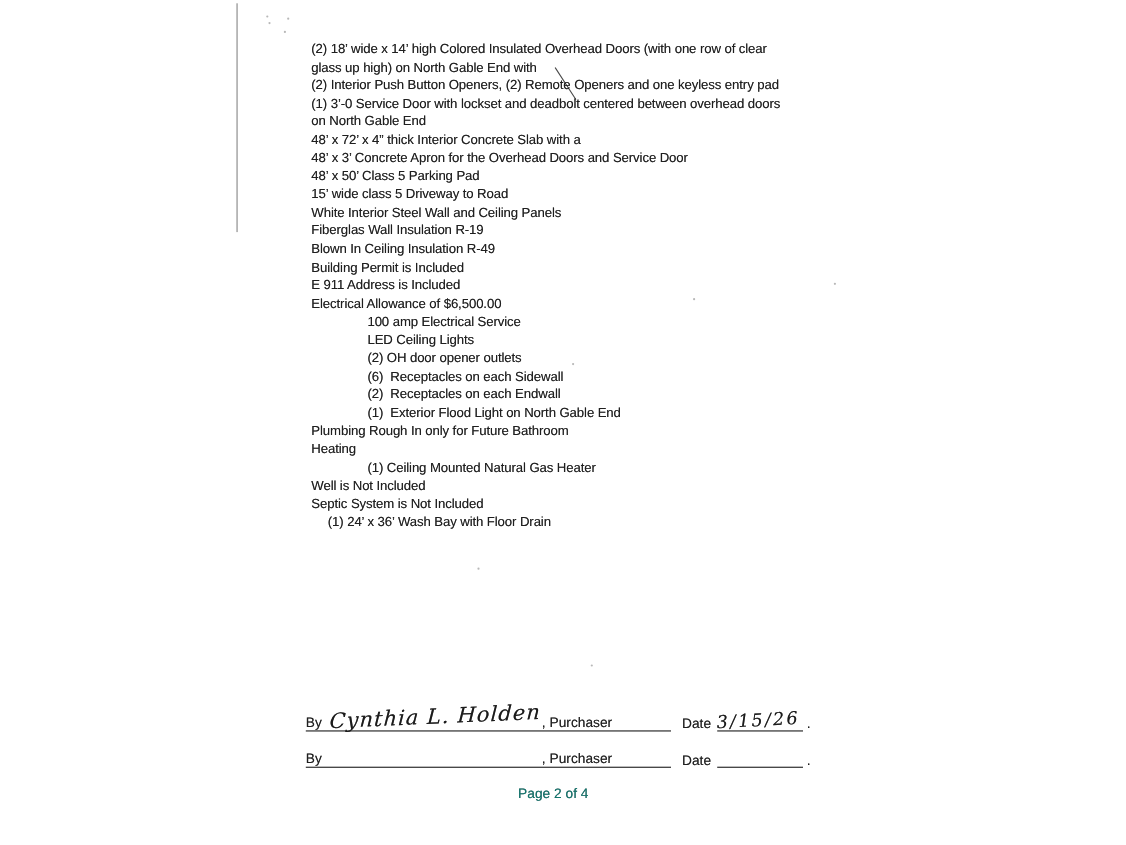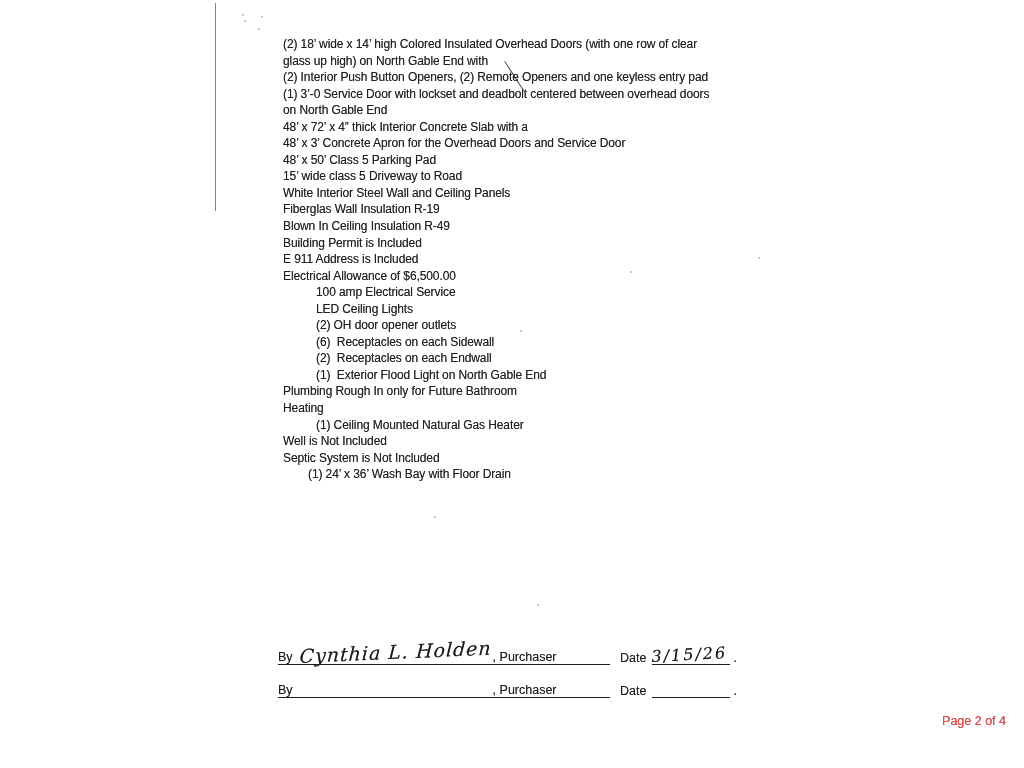--- a/index.html
+++ b/index.html
@@ -44,22 +44,22 @@
     left: 283px; top: 36px;
     font-size: 12px;
     line-height: 16.55px;
     letter-spacing: -0.1px;
     color: #1f1f1f;
     white-space: pre;
     text-shadow: 0 0 0.3px rgba(30,30,30,0.6);
   }
   .line { white-space: pre; }
   .indent-0 { margin-left: 0; }
-  .indent-1 { margin-left: 33px; }
-  .indent-2 { margin-left: 25px; }
+  .indent-1 { margin-left: 51px; }
+  .indent-2 { margin-left: 15px; }
   
   .sig-block {
     position: absolute;
     left: 278px; top: 645px;
     width: 462px;
     font-size: 12.5px;
     color: #1f1f1f;
     text-shadow: 0 0 0.3px rgba(30,30,30,0.6);
   }
   .sig-row {
@@ -120,23 +120,23 @@
     color: #1b1b1b;
     transform: rotate(-3deg);
     transform-origin: left bottom;
   }
   .terminator { flex: 0 0 auto; padding-left: 3px; }
   
   .footer {
     position: absolute;
     left: 0; top: 714px;
     width: 1006px;
-    text-align: right;
+    text-align: center;
     font-size: 12.5px;
-    color: #ef4444;
+    color: #0f766e;
     text-shadow: 0 0 0.3px rgba(30,30,30,0.6);
   }
 </style>
 </head>
 <body>
 
 <div class="page">
 
   <div class="scan-vline"></div>
   <div class="stray-mark"></div>

